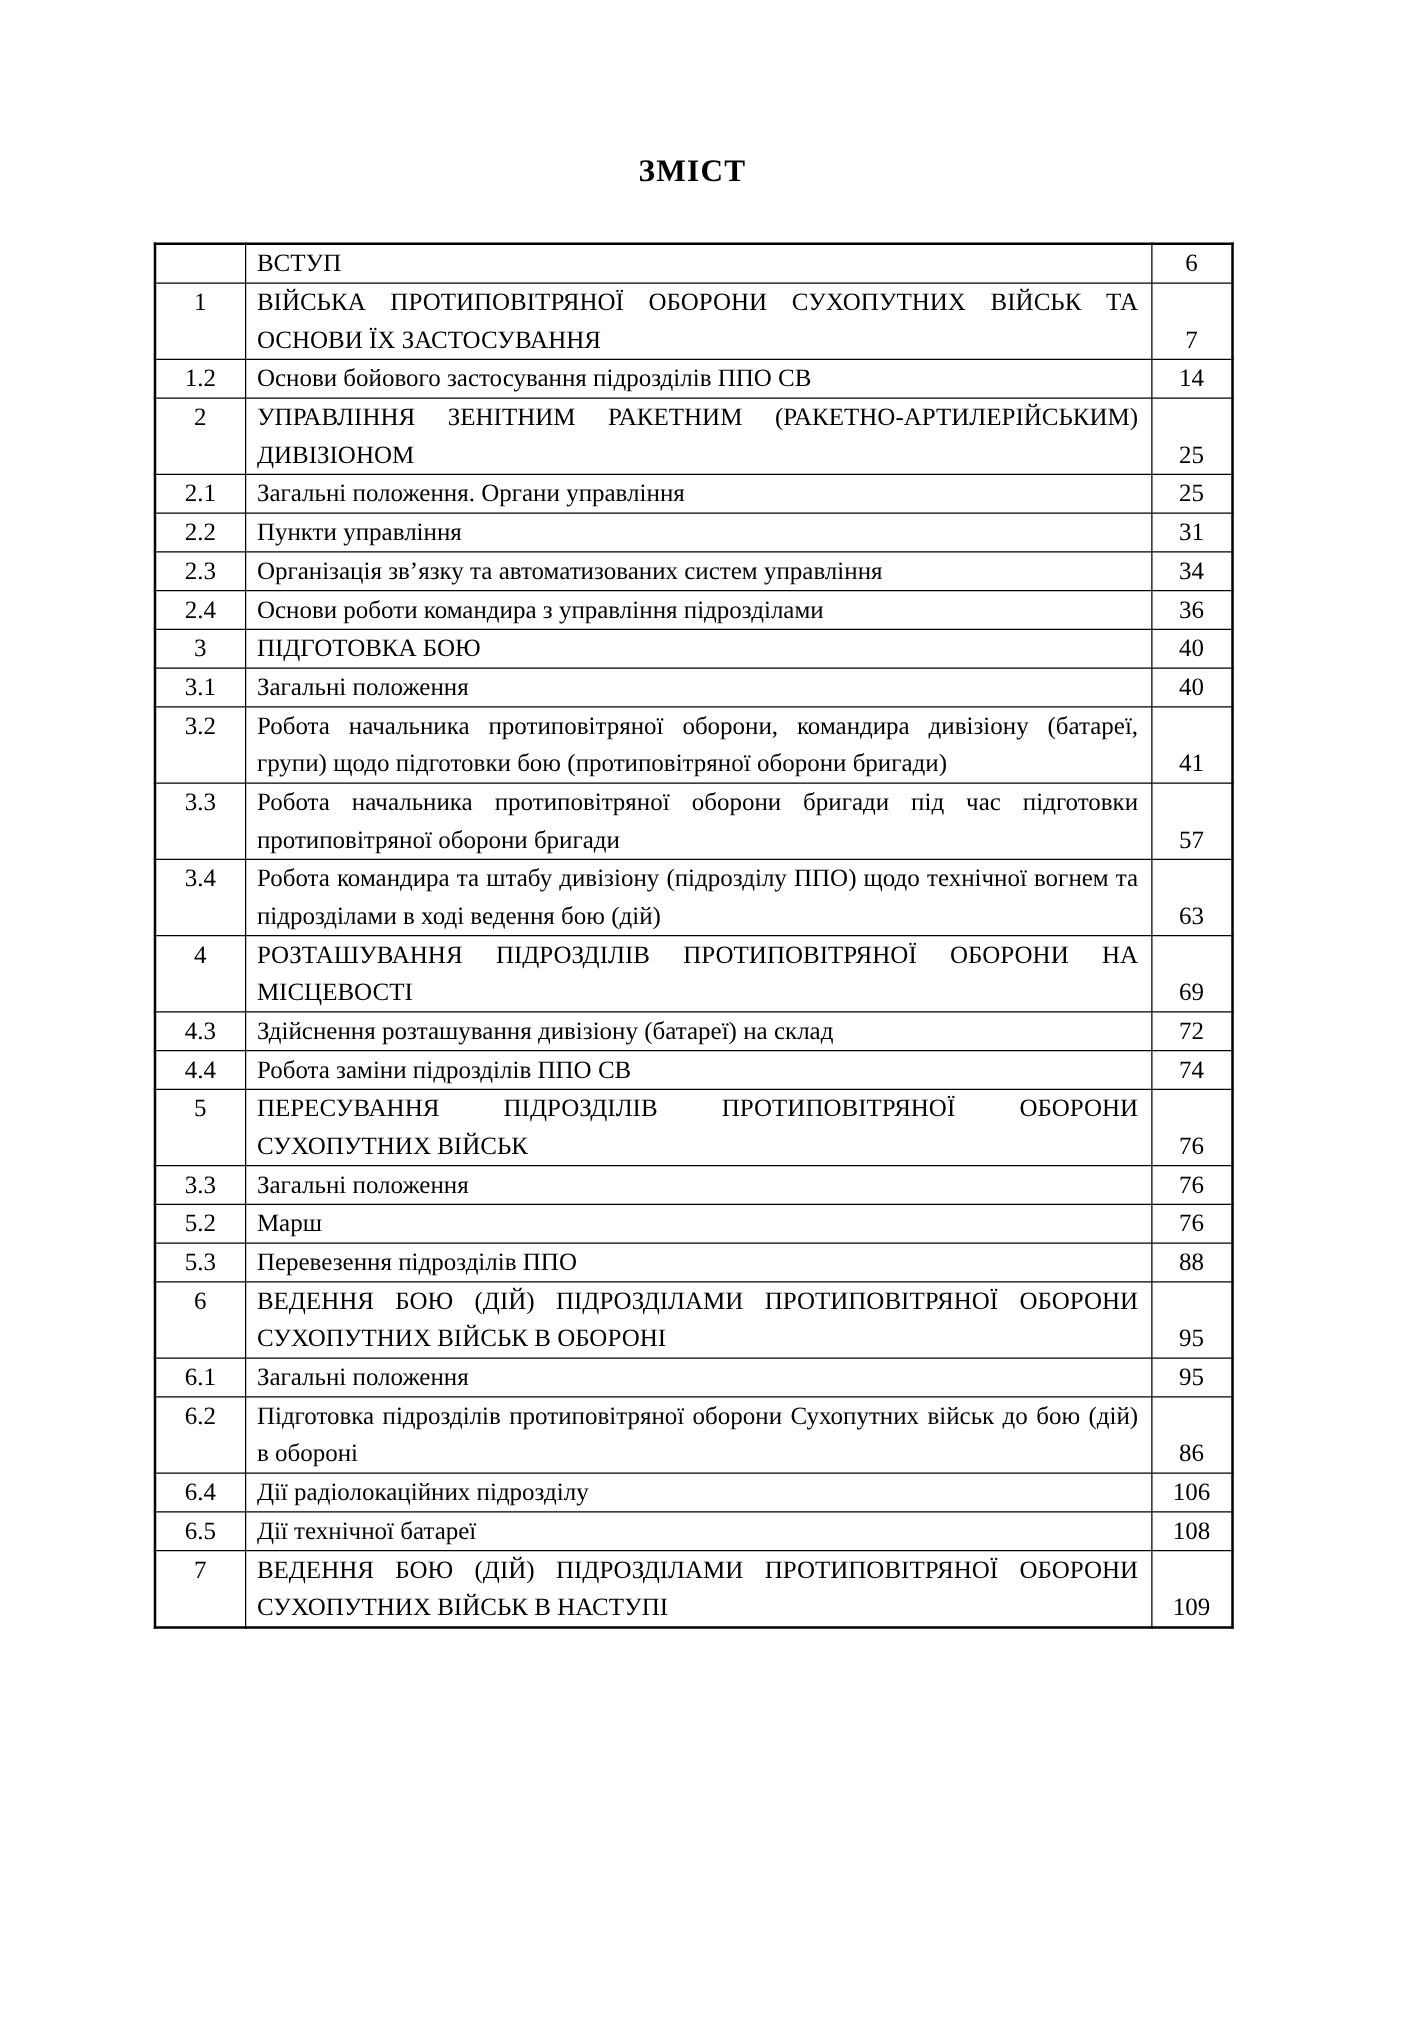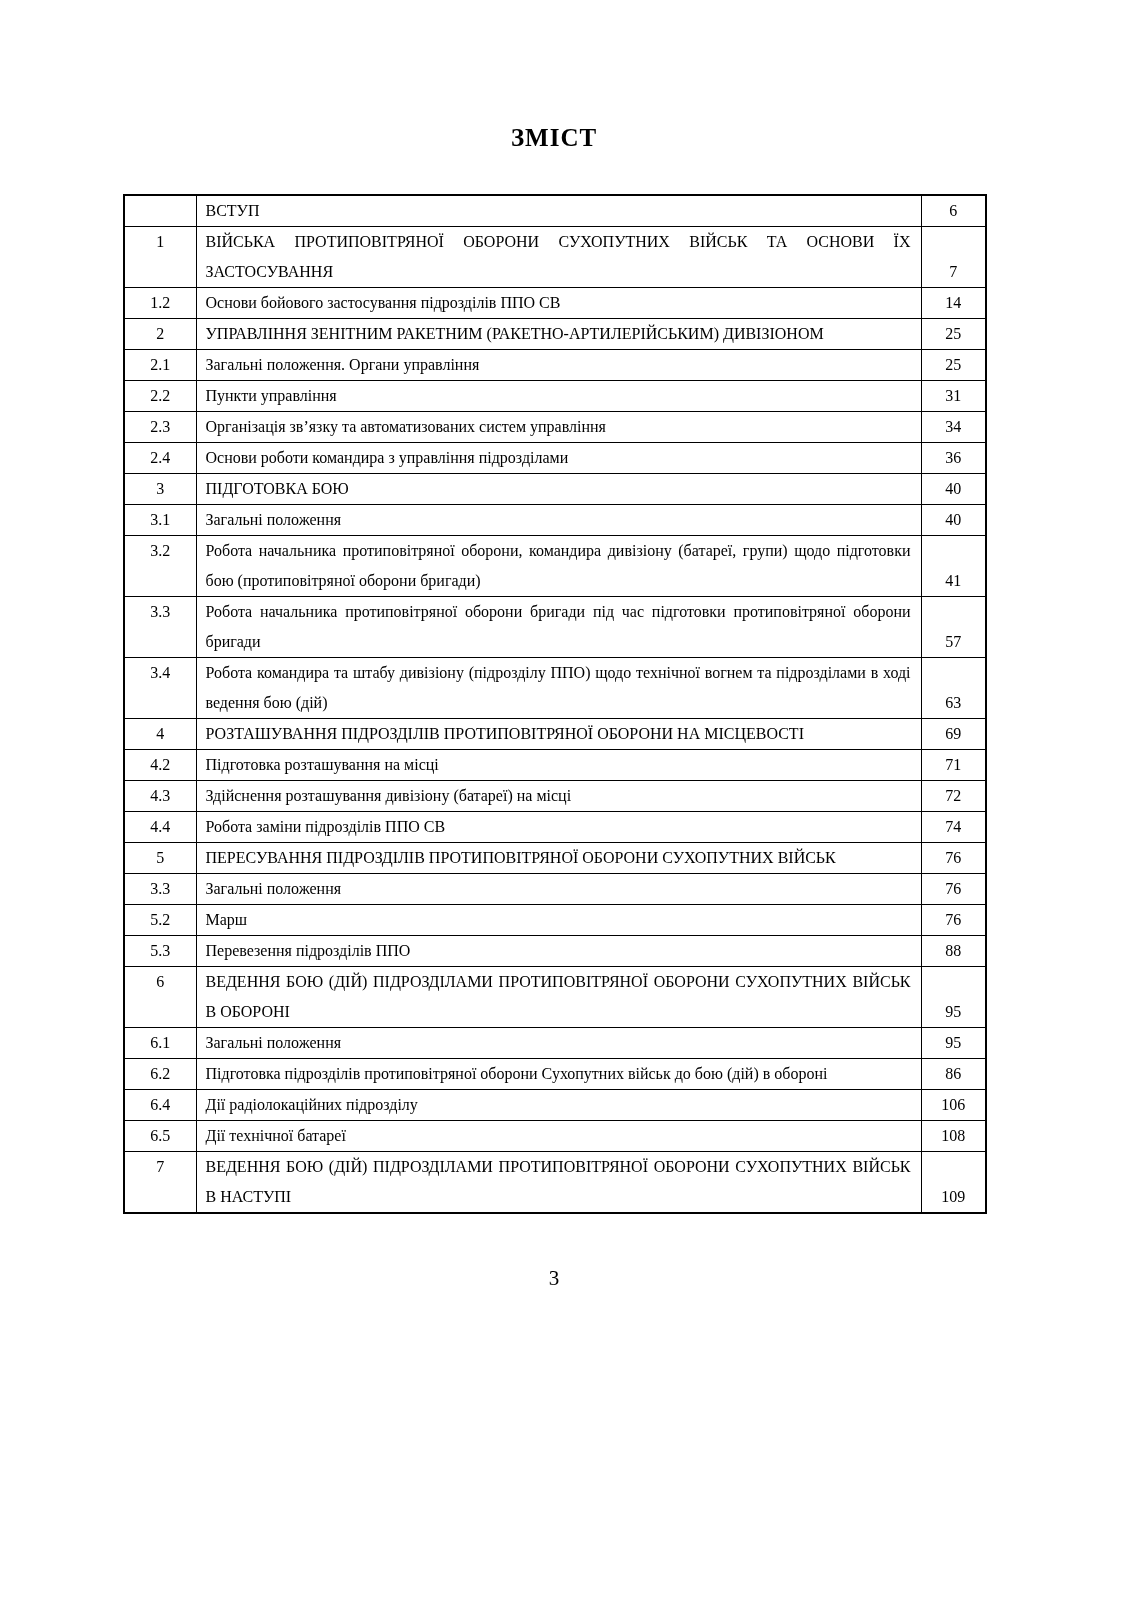--- a/index.html
+++ b/index.html
@@ -23,21 +23,21 @@
     font-size: 25px;
     font-weight: bold;
     letter-spacing: 1px;
   }
   .toc-table {
     margin: 42px 0 0 123px;
     width: 862px;
     border-collapse: collapse;
     table-layout: fixed;
     border: 2px solid #000;
-    font-size: 16px;
+    font-size: 20px;
     line-height: 30px;
   }
   .toc-table col.c-num   { width: 72px; }
   .toc-table col.c-title { width: 725px; }
   .toc-table col.c-page  { width: 65px; }
   .toc-table td {
     border: 1px solid #000;
   }
   td.col-num {
     text-align: center;
@@ -139,27 +139,22 @@
           <td class="col-num">3.4</td>
           <td class="col-title">Робота командира та штабу дивізіону (підрозділу ППО) щодо технічної вогнем та підрозділами в ході ведення бою (дій)</td>
           <td class="col-page">63</td>
         </tr>
         <tr>
           <td class="col-num">4</td>
           <td class="col-title caps">РОЗТАШУВАННЯ ПІДРОЗДІЛІВ ПРОТИПОВІТРЯНОЇ ОБОРОНИ НА МІСЦЕВОСТІ</td>
           <td class="col-page">69</td>
         </tr>
         <tr>
-          <td class="col-num">4.2</td>
-          <td class="col-title">Підготовка розташування на місці</td>
-          <td class="col-page">71</td>
-        </tr>
-        <tr>
           <td class="col-num">4.3</td>
-          <td class="col-title">Здійснення розташування дивізіону (батареї) на місці</td>
+          <td class="col-title">Здійснення розташування дивізіону (батареї) на склад</td>
           <td class="col-page">72</td>
         </tr>
         <tr>
           <td class="col-num">4.4</td>
           <td class="col-title">Робота заміни підрозділів ППО СВ</td>
           <td class="col-page">74</td>
         </tr>
         <tr>
           <td class="col-num">5</td>
           <td class="col-title caps">ПЕРЕСУВАННЯ ПІДРОЗДІЛІВ ПРОТИПОВІТРЯНОЇ ОБОРОНИ СУХОПУТНИХ ВІЙСЬК</td>

